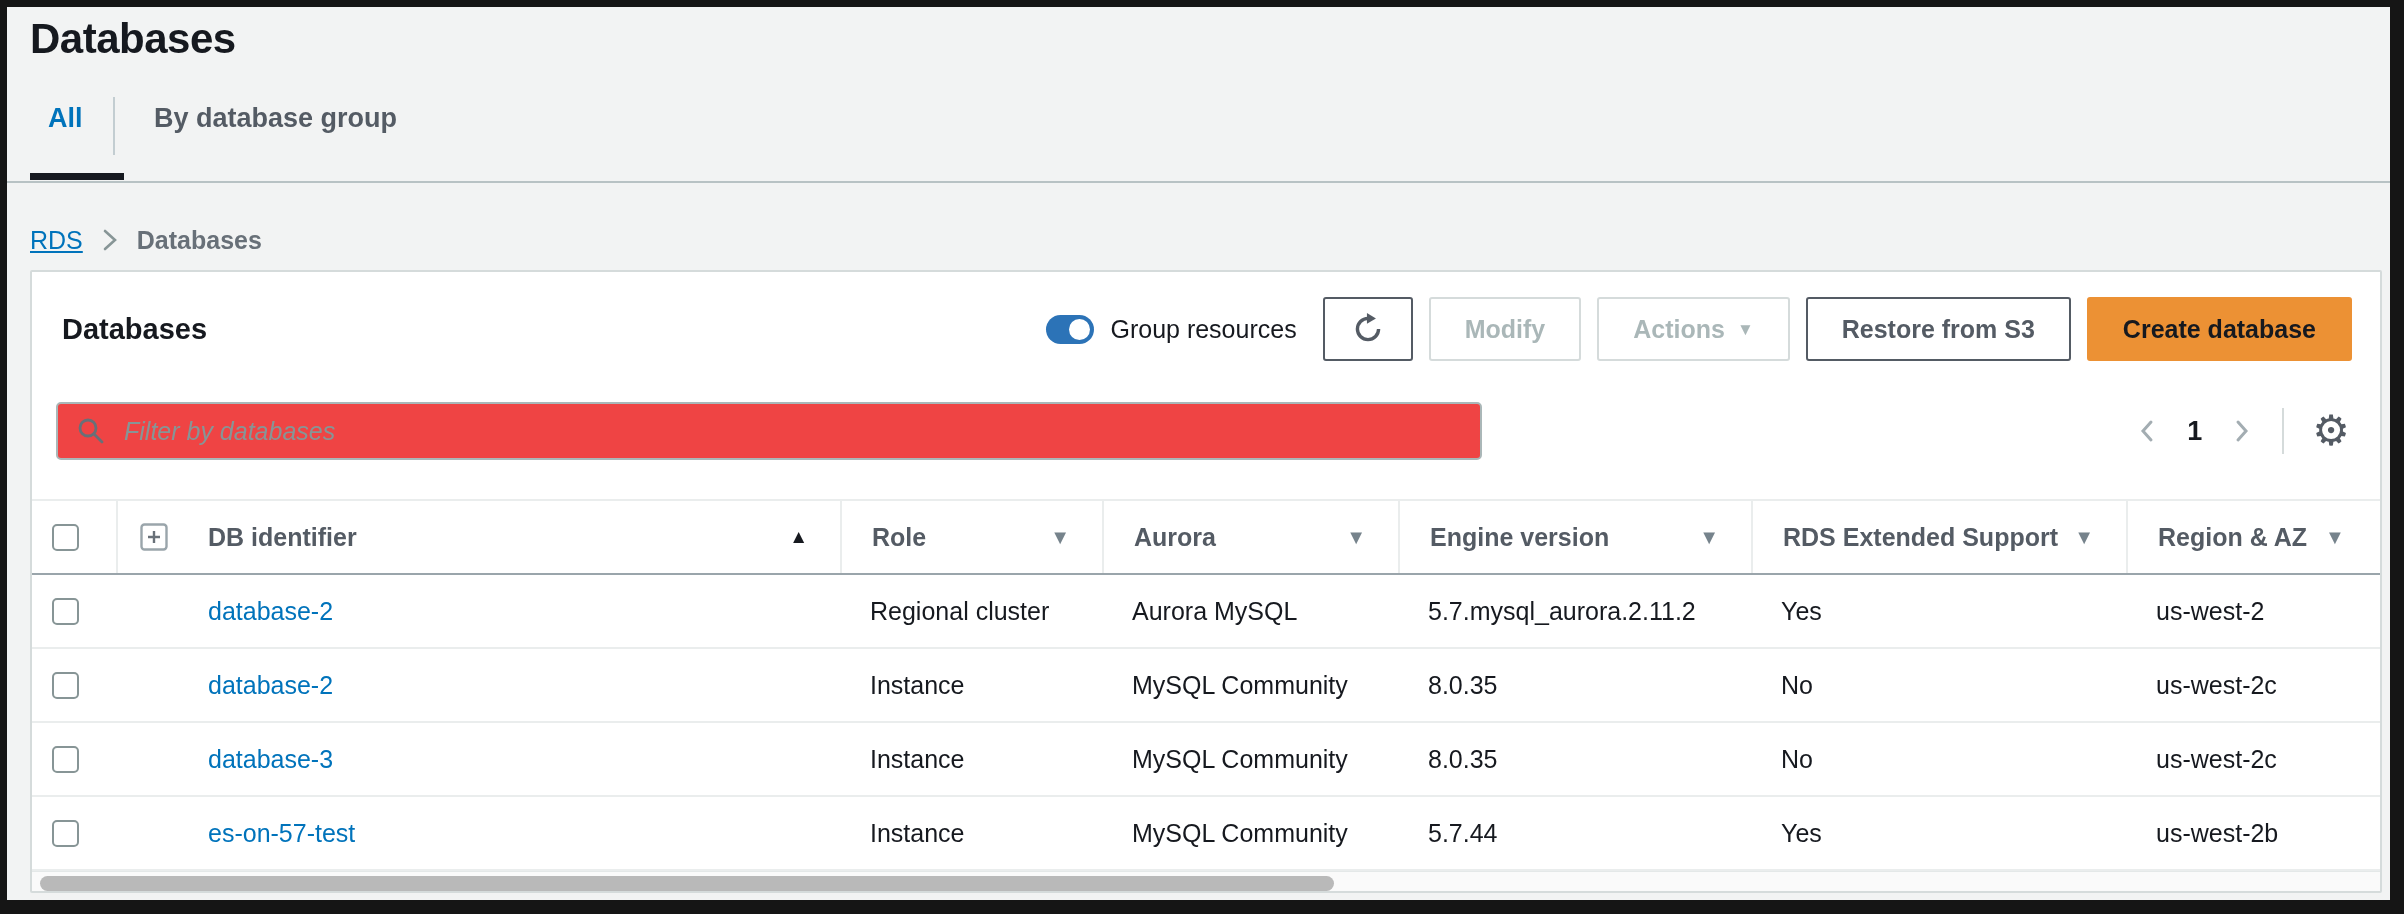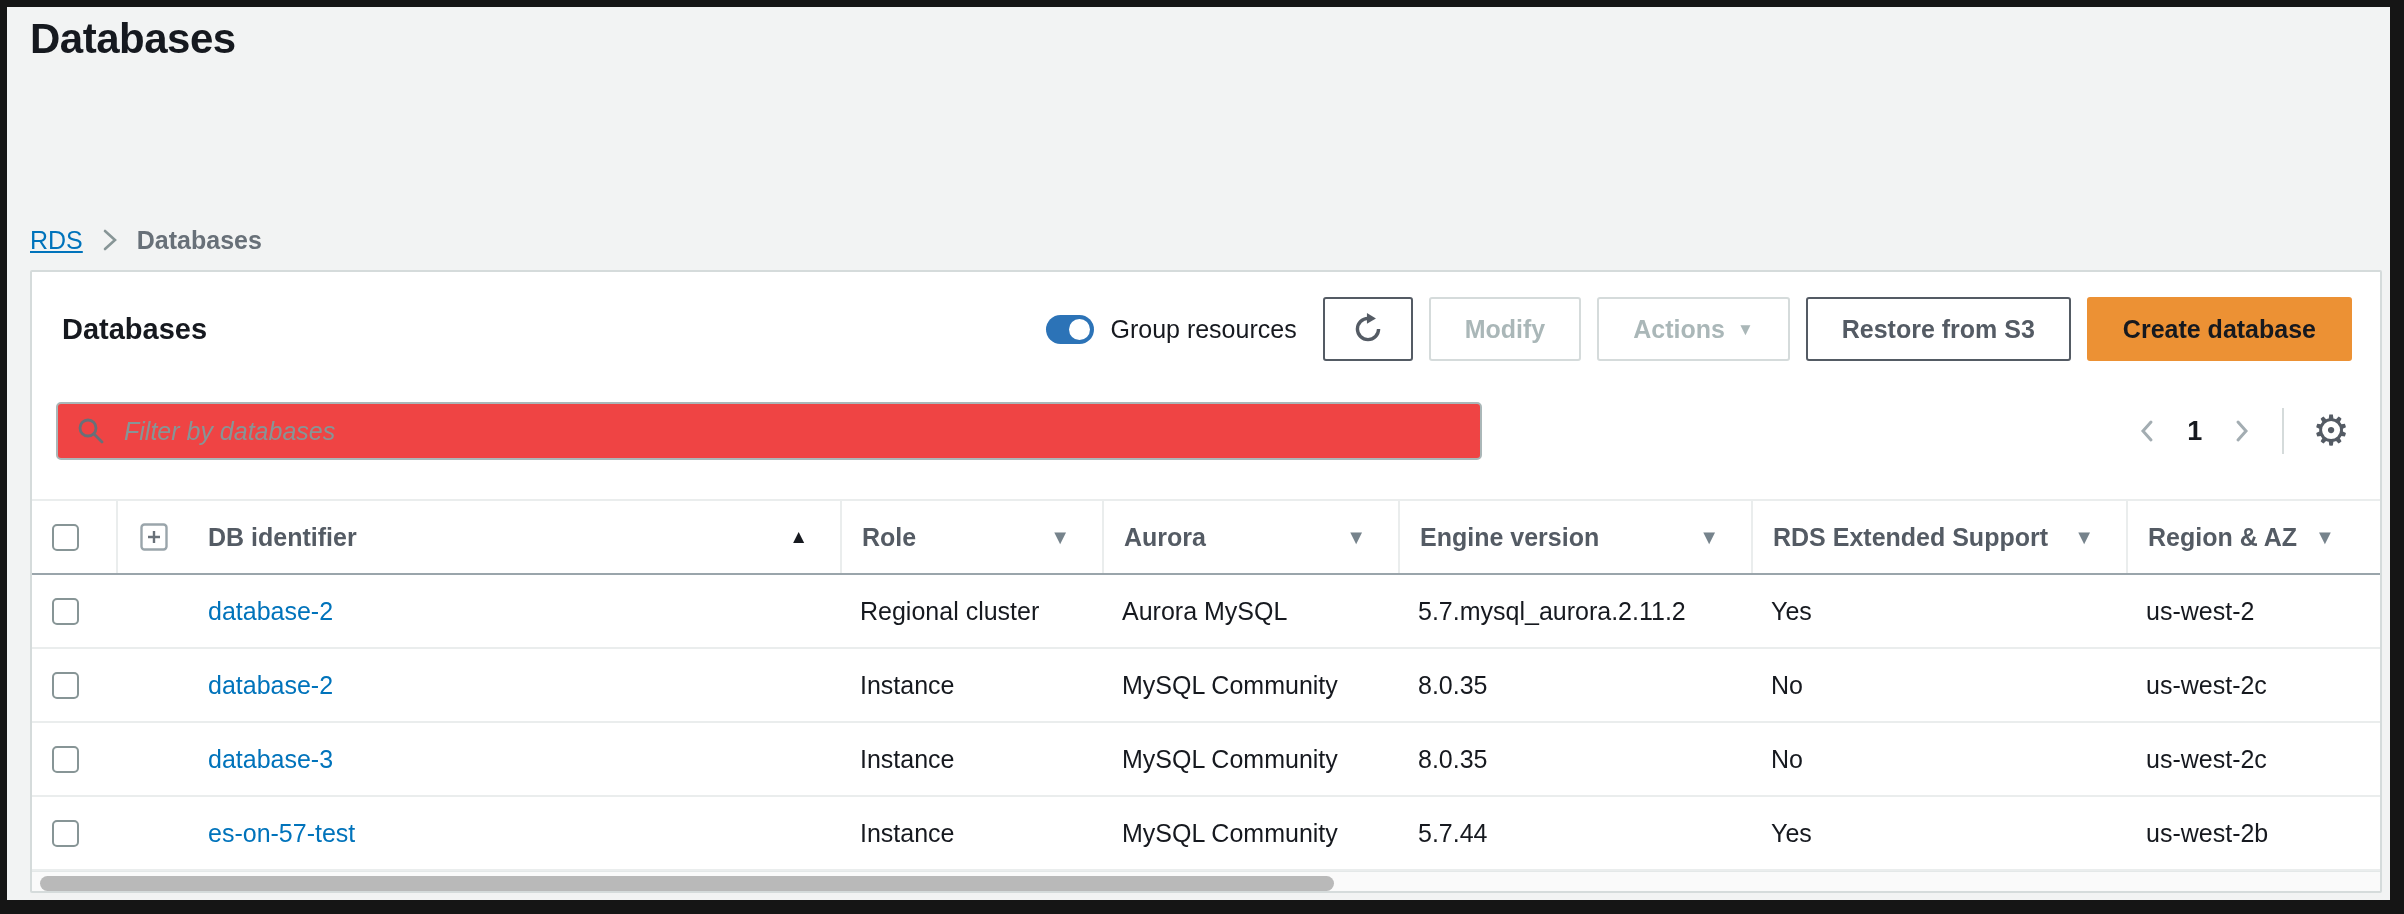--- a/index.html
+++ b/index.html
@@ -46,21 +46,21 @@
   .page-num { font-size:27px; font-weight:700; color:#16191f; }
   .pg-btn { cursor:pointer; display:flex; align-items:center; }
   .pg-divider { width:2px; height:46px; background:#d5dbdb; }
   .gear { font-size:42px; color:#545b64; cursor:pointer; line-height:1; }
 
   
   .table-wrap { position:absolute; left:0; right:0; top:227px; bottom:0; overflow:hidden; }
   .trow, .thead { display:flex; width:2442px; align-items:stretch; }
   .thead { height:76px; border-top:2px solid #eaeded; border-bottom:2px solid #9aa5ab; }
   .trow { height:74px; border-bottom:2px solid #eaeded; }
-  .cell { display:flex; align-items:center; flex:none; padding-left:20px; font-size:25px; color:#16191f; white-space:nowrap; overflow:hidden; }
+  .cell { display:flex; align-items:center; flex:none; padding-left:30px; font-size:25px; color:#16191f; white-space:nowrap; overflow:hidden; }
   .c-sel { width:84px; padding-left:20px; }
   .c-expand { width:62px; padding-left:22px; }
   .c-dbid { width:662px; padding-left:30px; }
   .c-role { width:262px; }
   .c-engine { width:296px; }
   .c-engver { width:353px; }
   .c-support { width:375px; }
   .c-region { width:348px; }
   .thead .th { font-weight:700; color:#545b64; justify-content:space-between; padding-right:32px; cursor:pointer; }
   .thead .th.inline { justify-content:flex-start; gap:18px; }
@@ -73,20 +73,27 @@
   .hscroll { height:24px; width:2350px; background:#fafafa; border-top:1px solid #e4e8e8; position:relative; }
   .hscroll .thumb { position:absolute; left:8px; top:4px; width:1294px; height:15px; border-radius:8px; background:#b9b9b9; cursor:pointer; }
 </style>
 </head>
 <body>
 
 <div class="screen">
 
   <h1 class="page-title">Databases</h1>
 
+  <div class="tabs">
+    <div class="tab active">All</div>
+    <div class="tab-divider"></div>
+    <div class="tab inactive">By database group</div>
+    <div class="tab-indicator"></div>
+    <div class="tabs-rule"></div>
+  </div>
 
   <div class="breadcrumb">
     <span class="bc-link">RDS</span>
     <svg width="22" height="30" viewBox="0 0 22 30">
         <path d="M6 6 L16 15 L6 24" fill="none" stroke="#879596" stroke-width="2.6" stroke-linecap="round"></path>
       </svg>
     <span class="bc-current">Databases</span>
   </div>
 
   <div class="panel">

